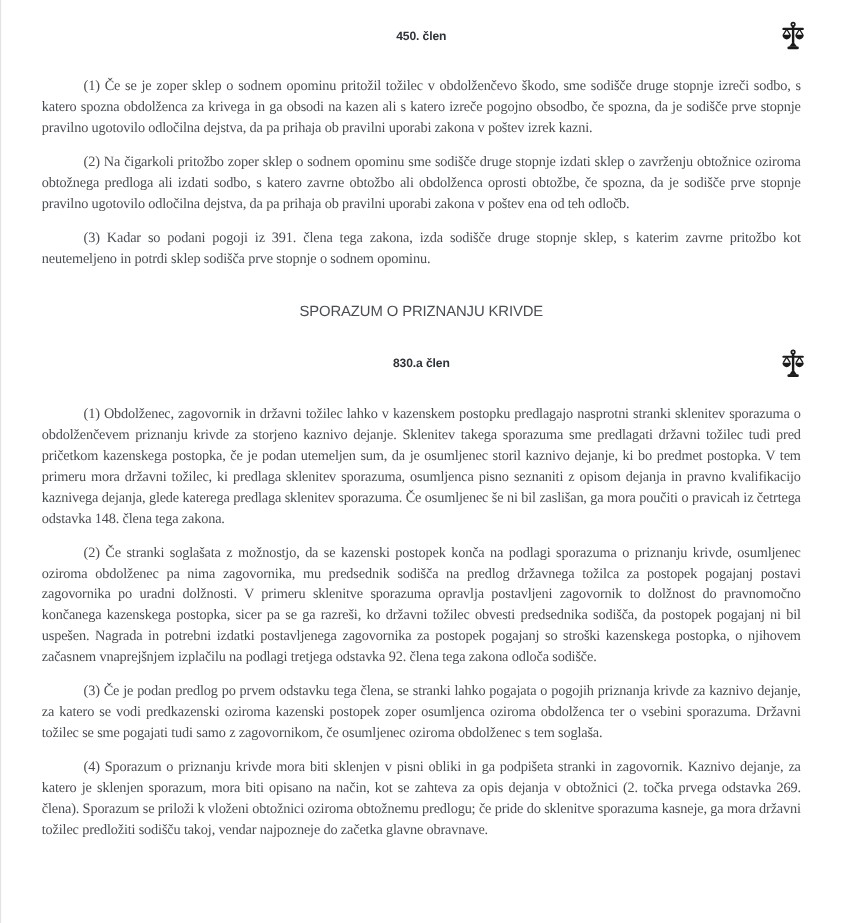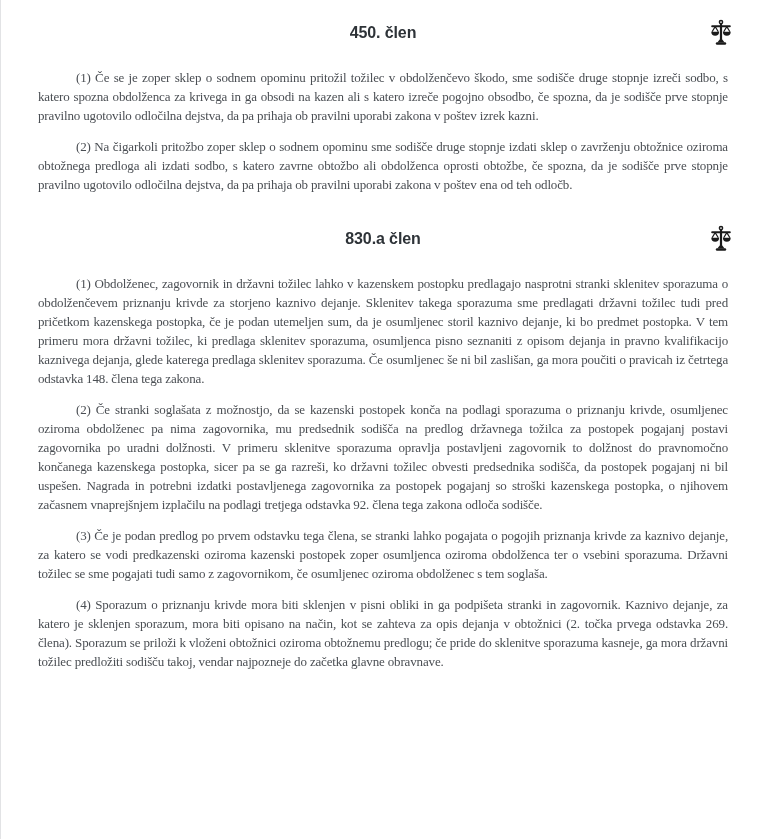--- a/index.html
+++ b/index.html
@@ -20,21 +20,21 @@
   .article-header {
     position: relative;
     display: flex;
     align-items: center;
     justify-content: center;
     min-height: 30px;
     margin: 6px 0 20px 0;
   }
   .article-title {
     margin: 0;
-    font-size: 16px;
+    font-size: 11px;
     font-weight: 700;
     letter-spacing: -0.1px;
     color: var(--heading-color, #2e3338);
   }
   .scales-link {
     position: absolute;
     right: -7px;
     top: 50%;
     transform: translateY(-50%);
     width: 28px;
@@ -99,23 +99,25 @@
     <div class="article-header">
       <h2 class="article-title">450. člen</h2>
       <a class="scales-link">
         <svg viewBox="0 0 28 28">
           <use href="#scales-symbol"></use>
         </svg>
       </a>
     </div>
     <p class="law-paragraph">(1) Če se je zoper sklep o sodnem opominu pritožil tožilec v obdolženčevo škodo, sme sodišče druge stopnje izreči sodbo, s katero spozna obdolženca za krivega in ga obsodi na kazen ali s katero izreče pogojno obsodbo, če spozna, da je sodišče prve stopnje pravilno ugotovilo odločilna dejstva, da pa prihaja ob pravilni uporabi zakona v poštev izrek kazni.</p>
     <p class="law-paragraph">(2) Na čigarkoli pritožbo zoper sklep o sodnem opominu sme sodišče druge stopnje izdati sklep o zavrženju obtožnice oziroma obtožnega predloga ali izdati sodbo, s katero zavrne obtožbo ali obdolženca oprosti obtožbe, če spozna, da je sodišče prve stopnje pravilno ugotovilo odločilna dejstva, da pa prihaja ob pravilni uporabi zakona v poštev ena od teh odločb.</p>
+    <p class="law-paragraph">(3) Kadar so podani pogoji iz 391. člena tega zakona, izda sodišče druge stopnje sklep, s katerim zavrne pritožbo kot neutemeljeno in potrdi sklep sodišča prve stopnje o sodnem opominu.</p>
   </section>
 
   <div class="chapter-heading">
+    <div class="chapter-line">SPORAZUM O PRIZNANJU KRIVDE</div>
   </div>
 
   <section class="article">
     <div class="article-header">
       <h2 class="article-title">830.a člen</h2>
       <a class="scales-link">
         <svg viewBox="0 0 28 28">
           <use href="#scales-symbol"></use>
         </svg>
       </a>

